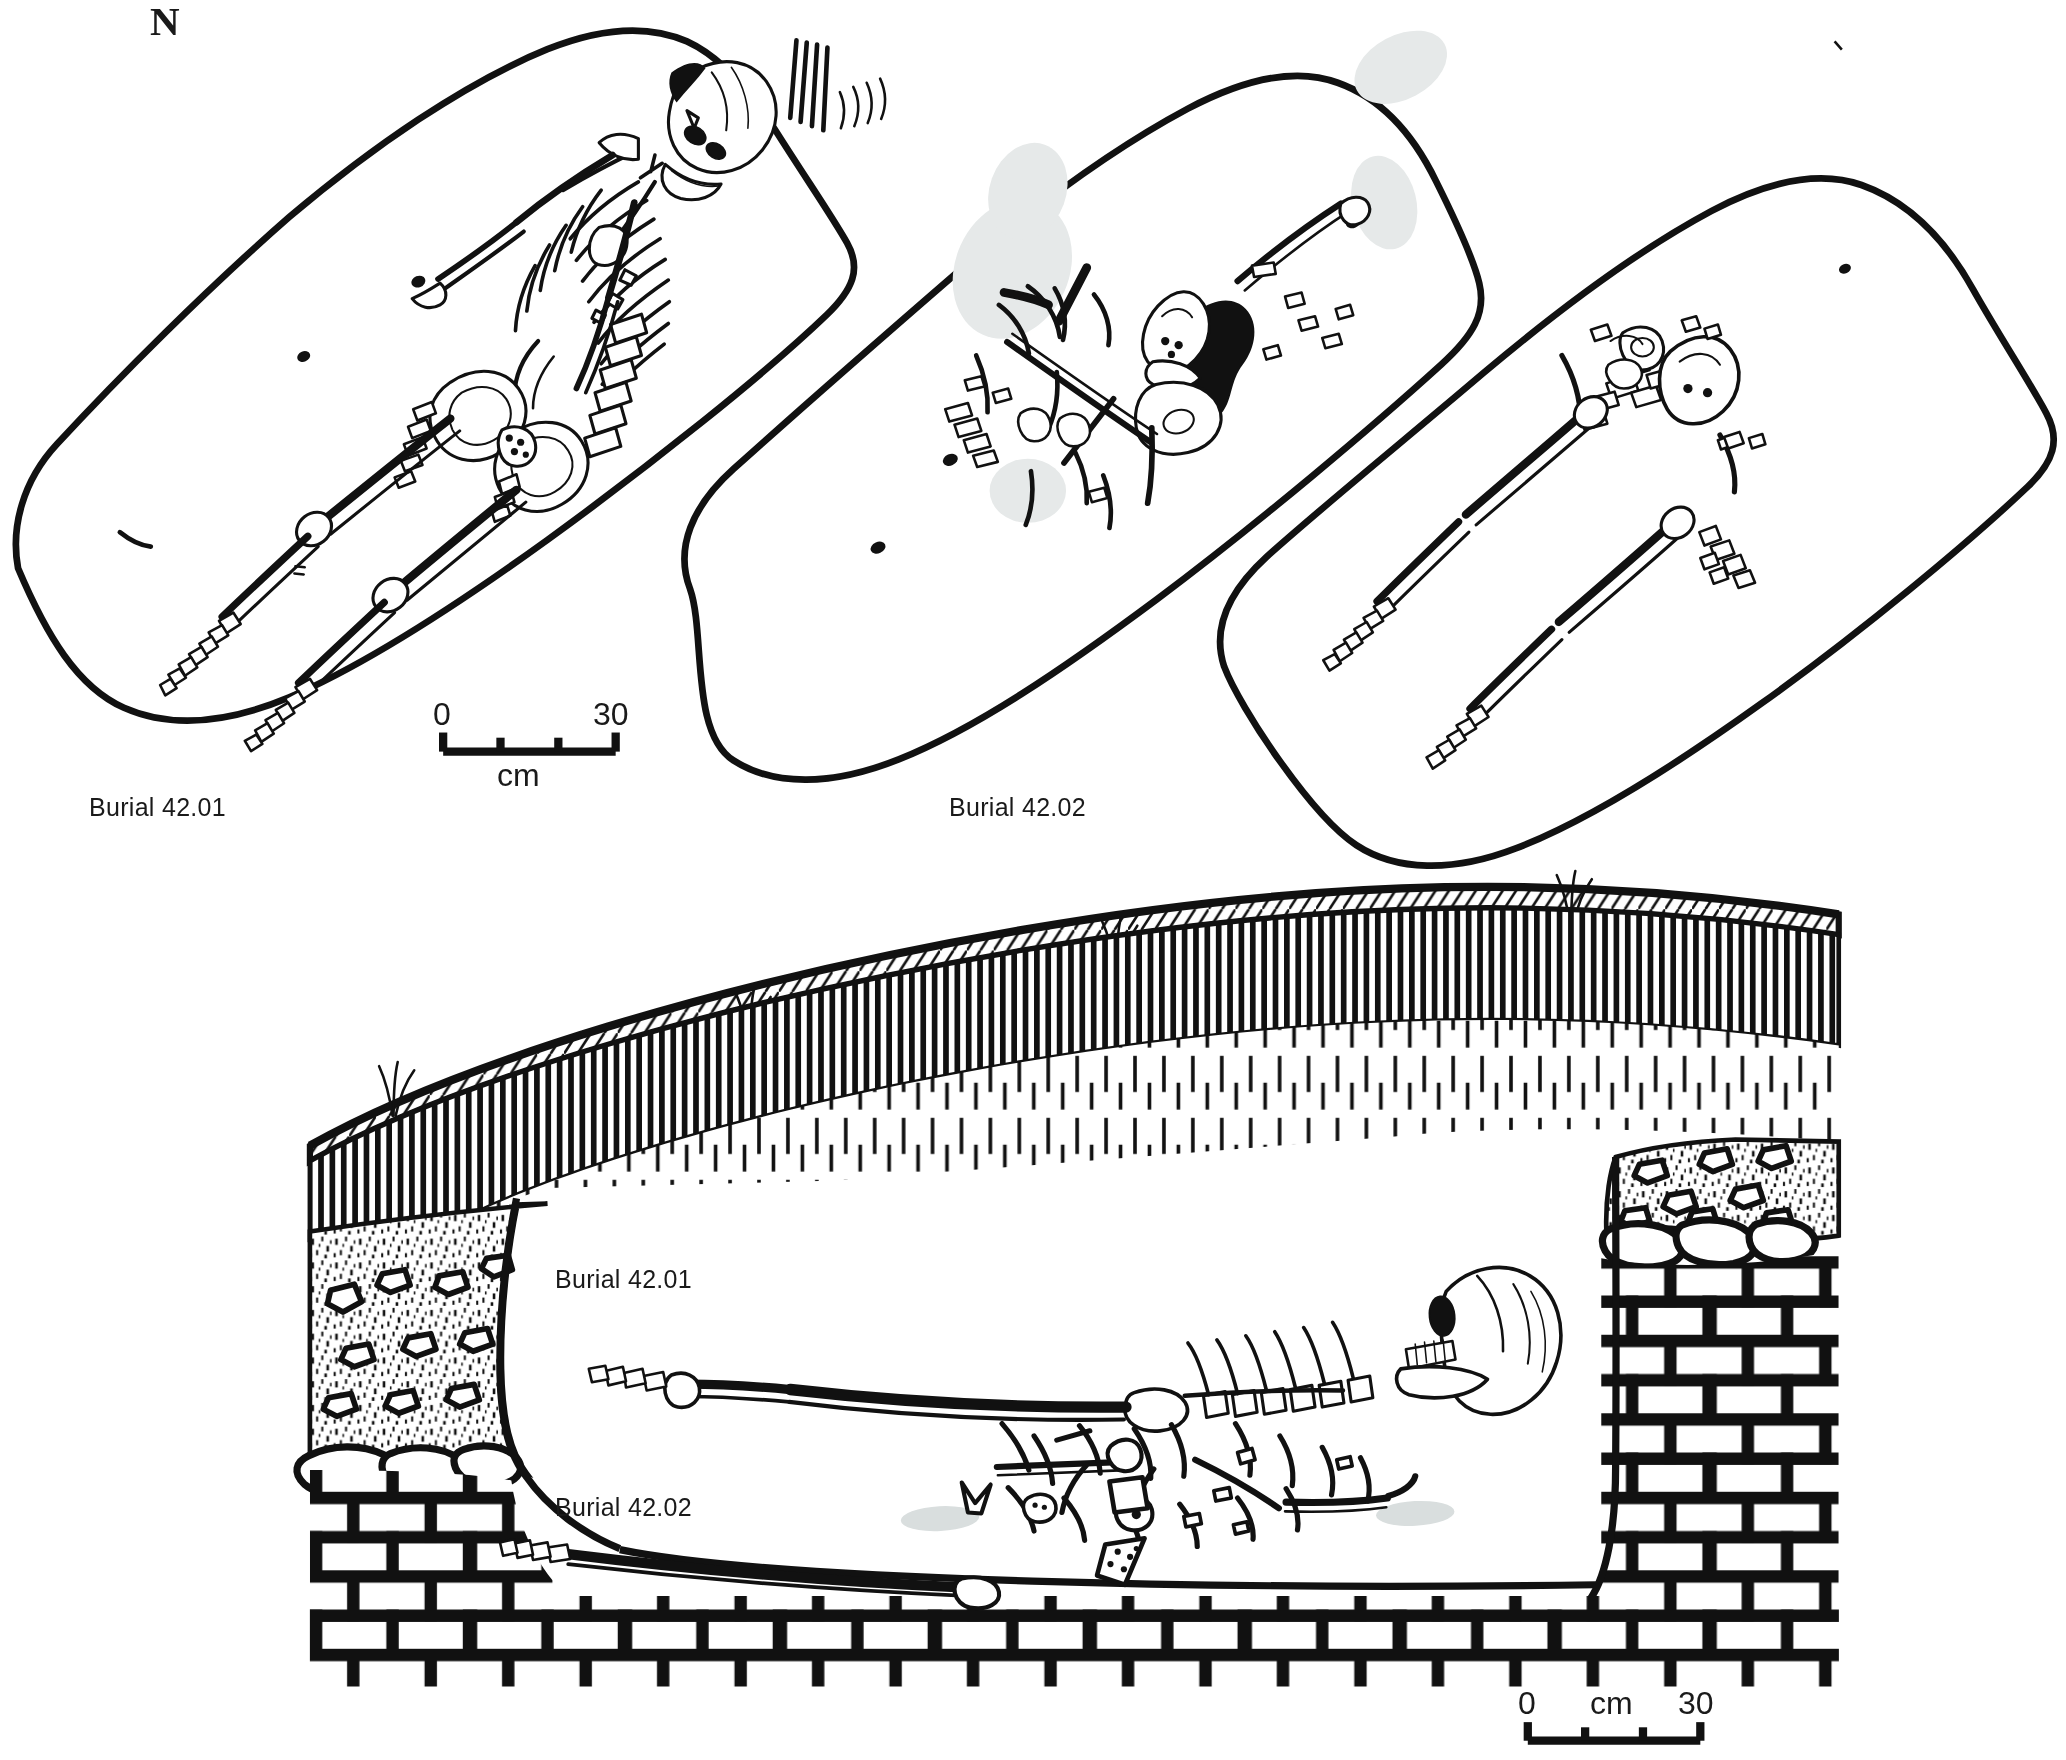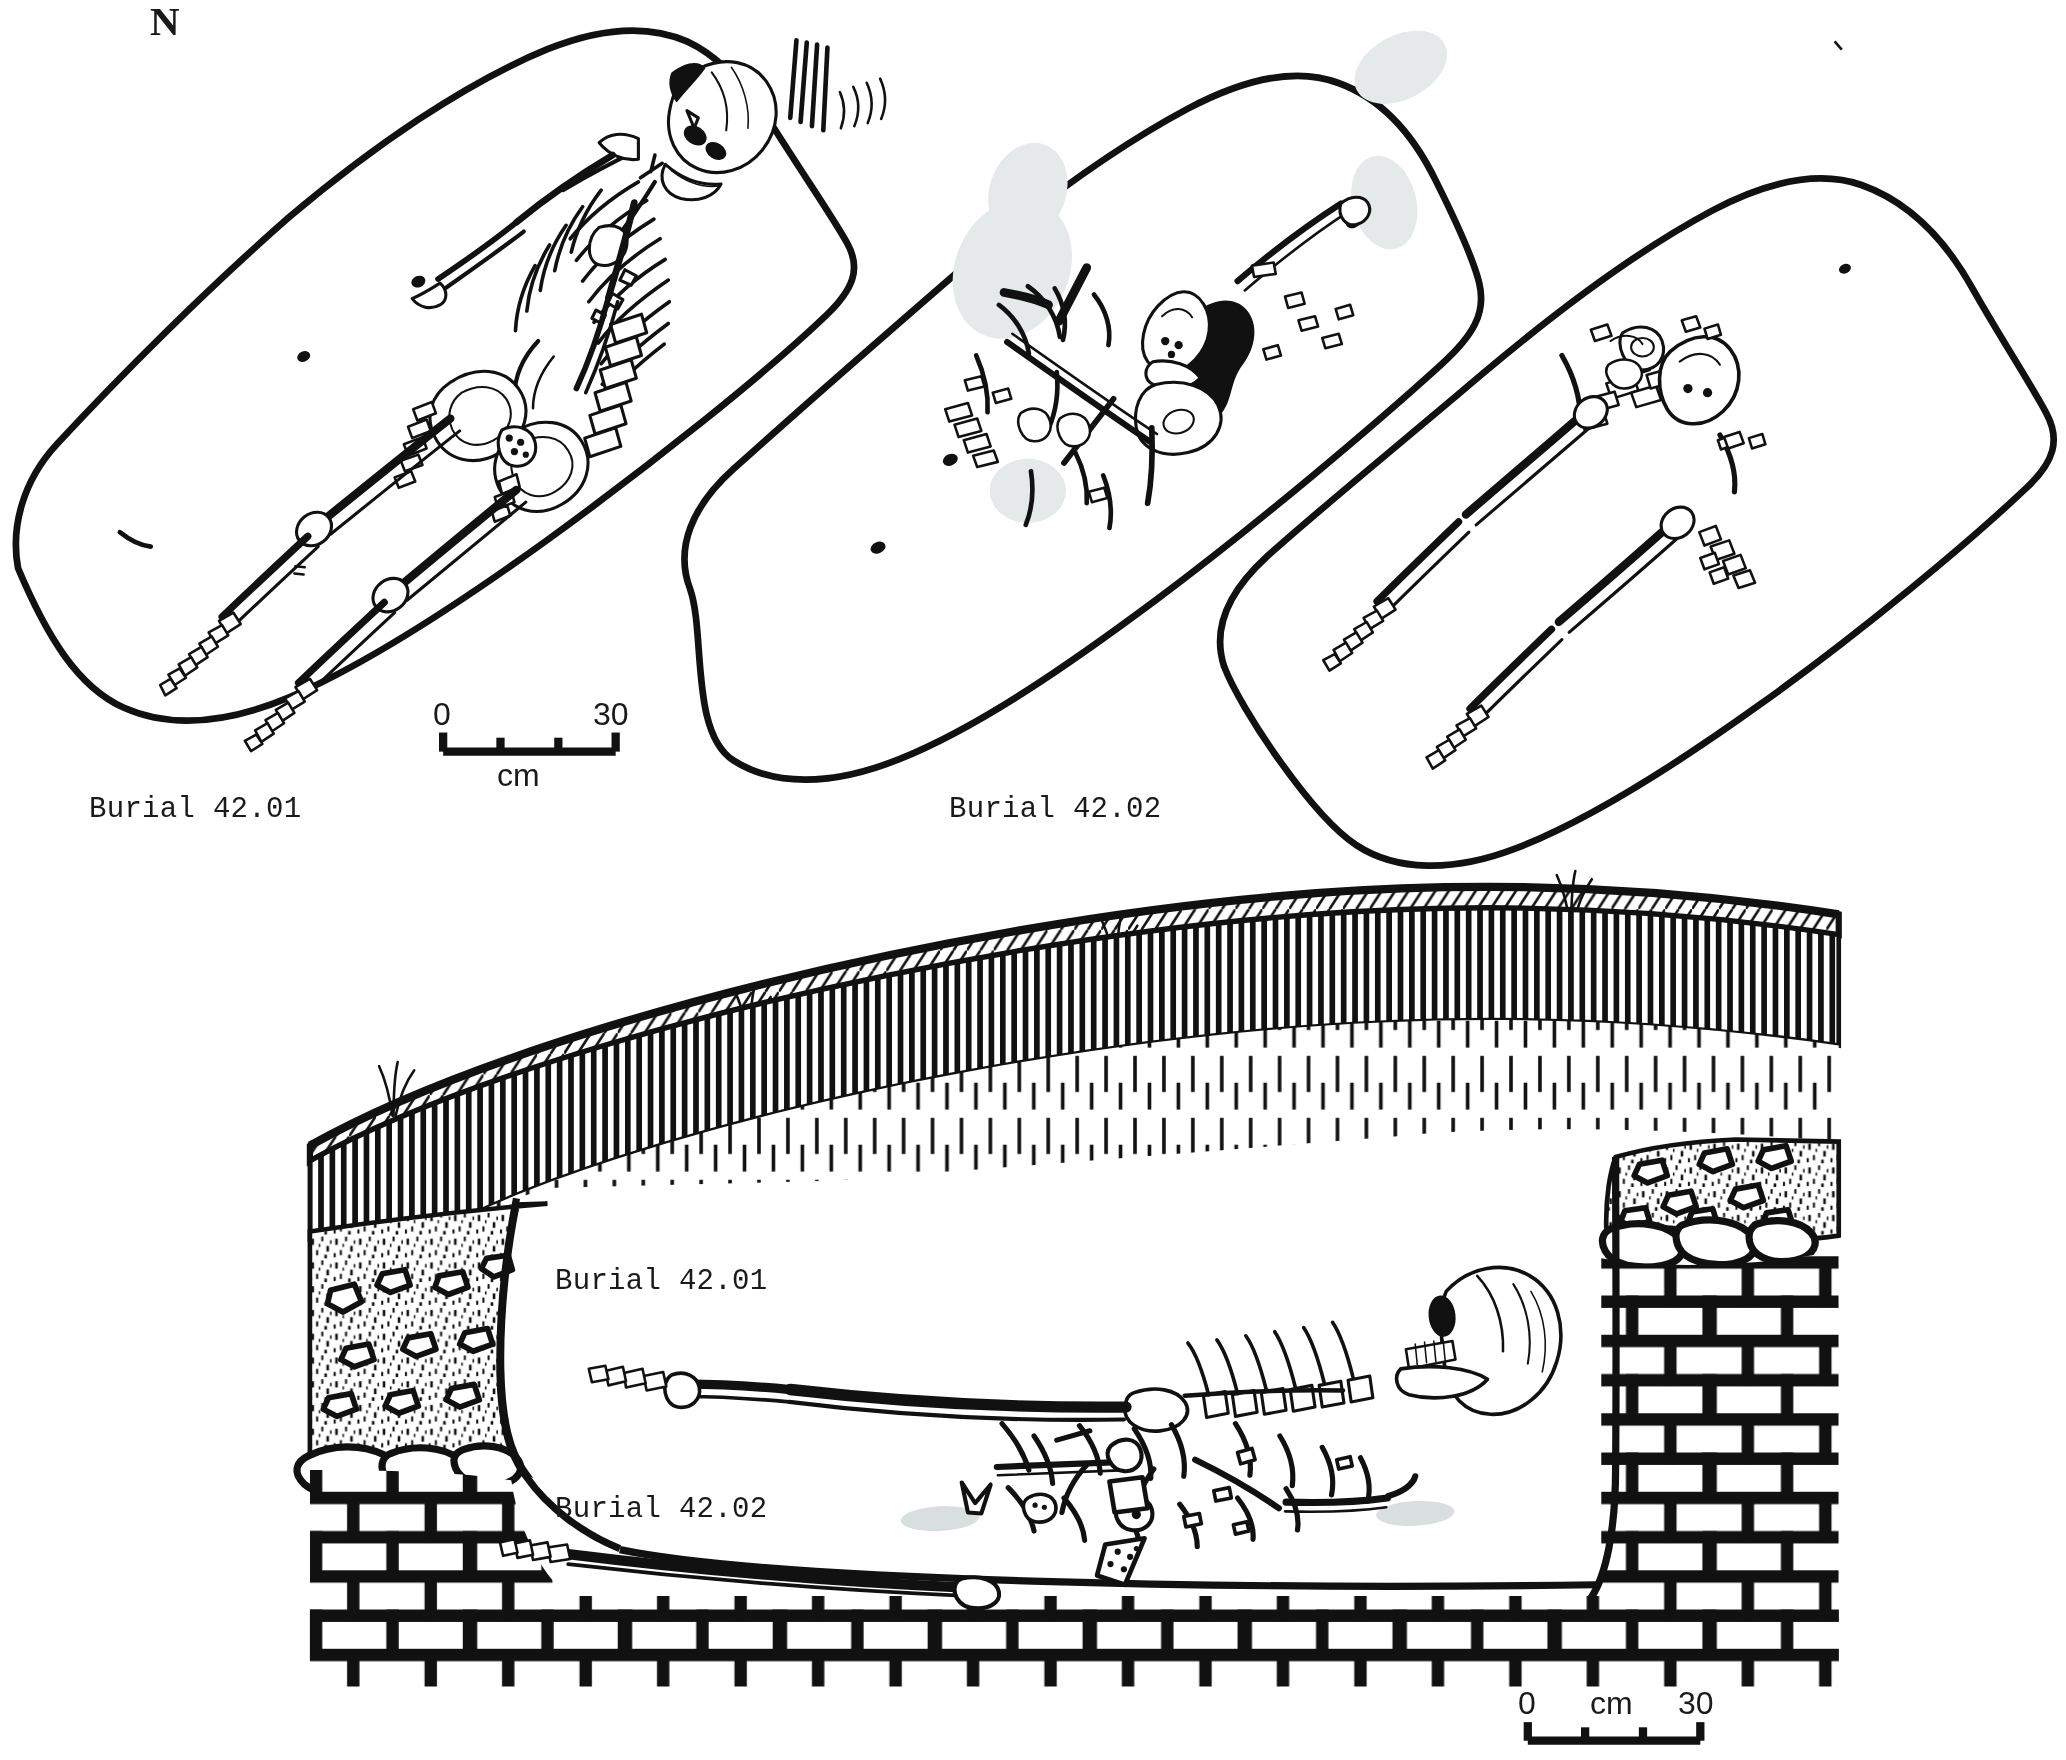--- a/index.html
+++ b/index.html
@@ -16,22 +16,22 @@
     overflow:hidden;
   }
   svg.layer{
     position:absolute;
     left:0; top:0;
     width:2066px; height:1761px;
     display:block;
   }
   .lbl{
     position:absolute;
-    font-family:Liberation Mono, monospace;
-    font-size:29px;
+    font-family:Liberation Sans, sans-serif;
+    font-size:25px;
     letter-spacing:0.3px;
     color:#1a1a1a;
     white-space:nowrap;
     line-height:1;
   }
   .lbl-n{
     font-family:"Liberation Serif", serif;
     font-weight:bold;
     font-size:41px;
   }

